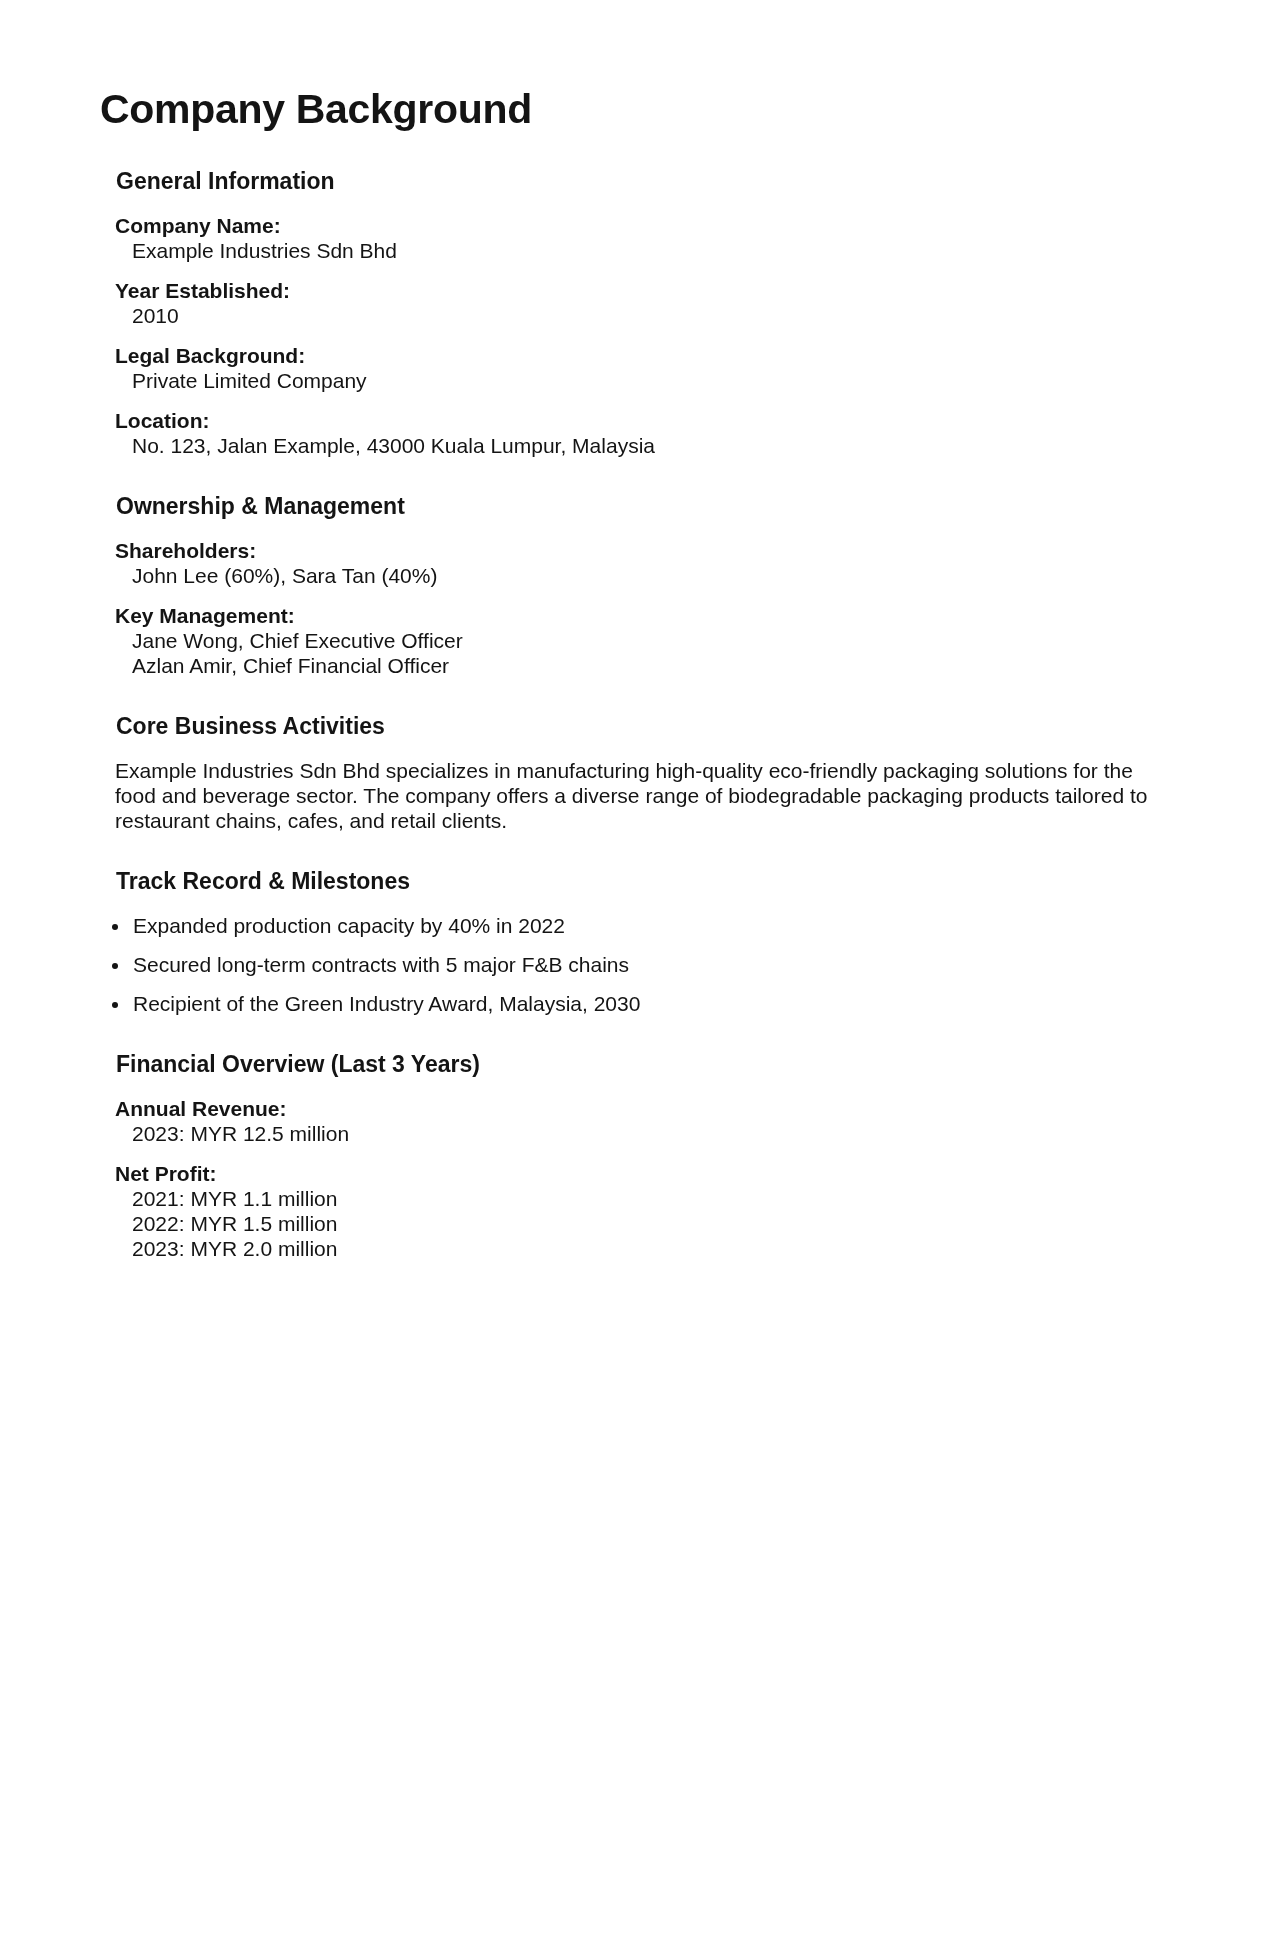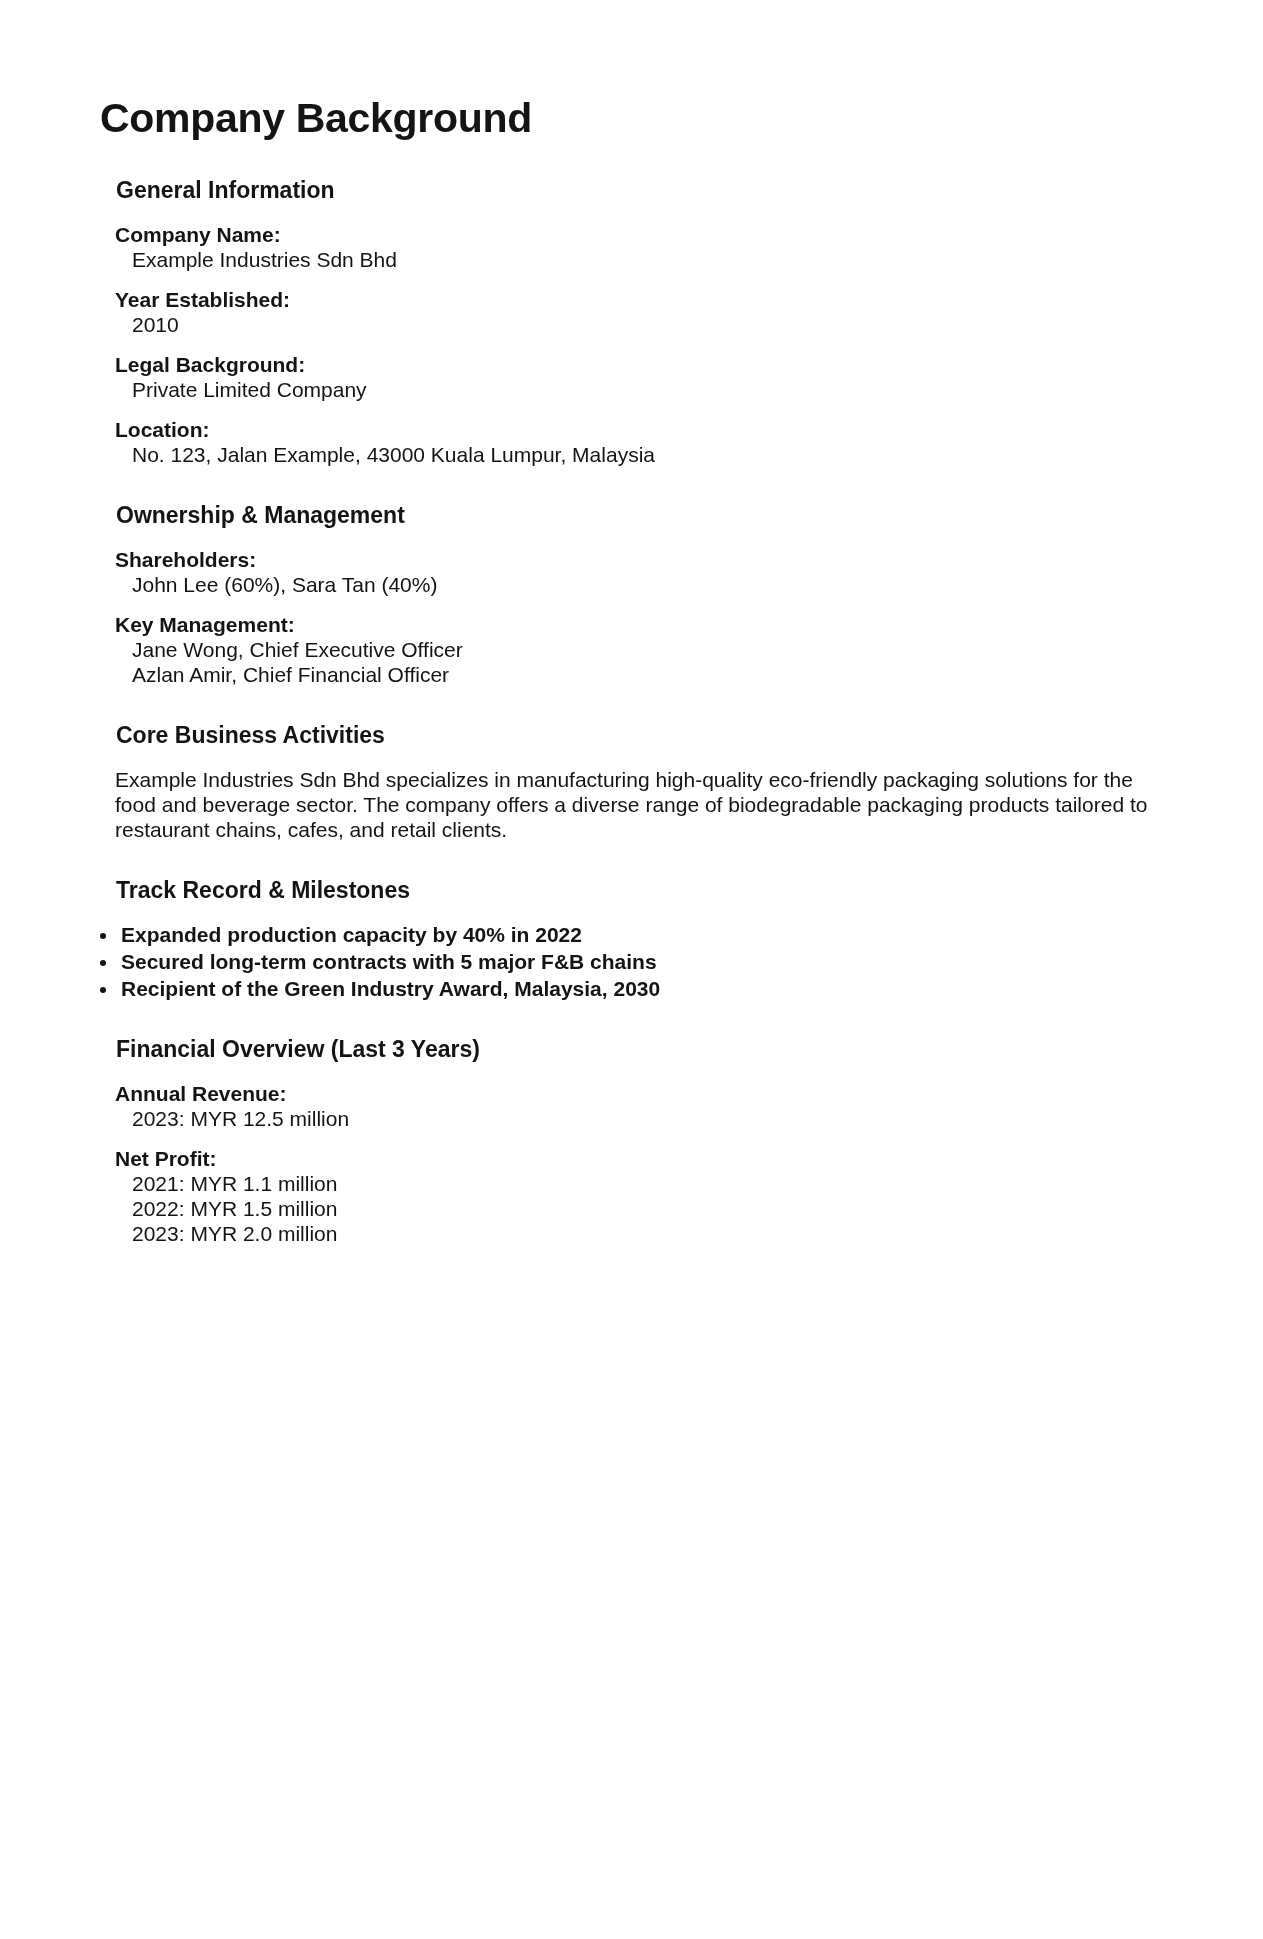--- a/index.html
+++ b/index.html
@@ -19,21 +19,21 @@
     width: 1263px;
     height: 1312px;      
     overflow: hidden;
     padding: 85px 100px 0 100px;
     background: #ffffff;
   }
   h1.doc-title {
     font-size: 41px;
     line-height: 48px;
     font-weight: 700;
-    margin: 9px 0 30px 0;
+    margin: 0 0 30px 0;
     letter-spacing: -0.3px;
   }
   h3.section-heading {
     font-size: 23px;
     line-height: 28px;
     font-weight: 700;
     margin: 34px 0 18px 16px;
   }
   .doc p {
     font-size: 21px;
@@ -47,23 +47,22 @@
     display: block;
     padding-left: 17px;
   }
   .doc ul {
     margin: 15px 0;
     padding-left: 17px;
     font-size: 21px;
     line-height: 25px;
   }
   .doc ul li {
-    margin: 2px;
+    margin: 14px;
     padding-left: 2px;
-    font-weight: bold;
   }
 </style>
 </head>
 <body>
 
 <div class="page">
   <h1 class="doc-title">Company Background</h1>
   <div class="doc">
       <section>
         <h3 class="section-heading">General Information</h3>

